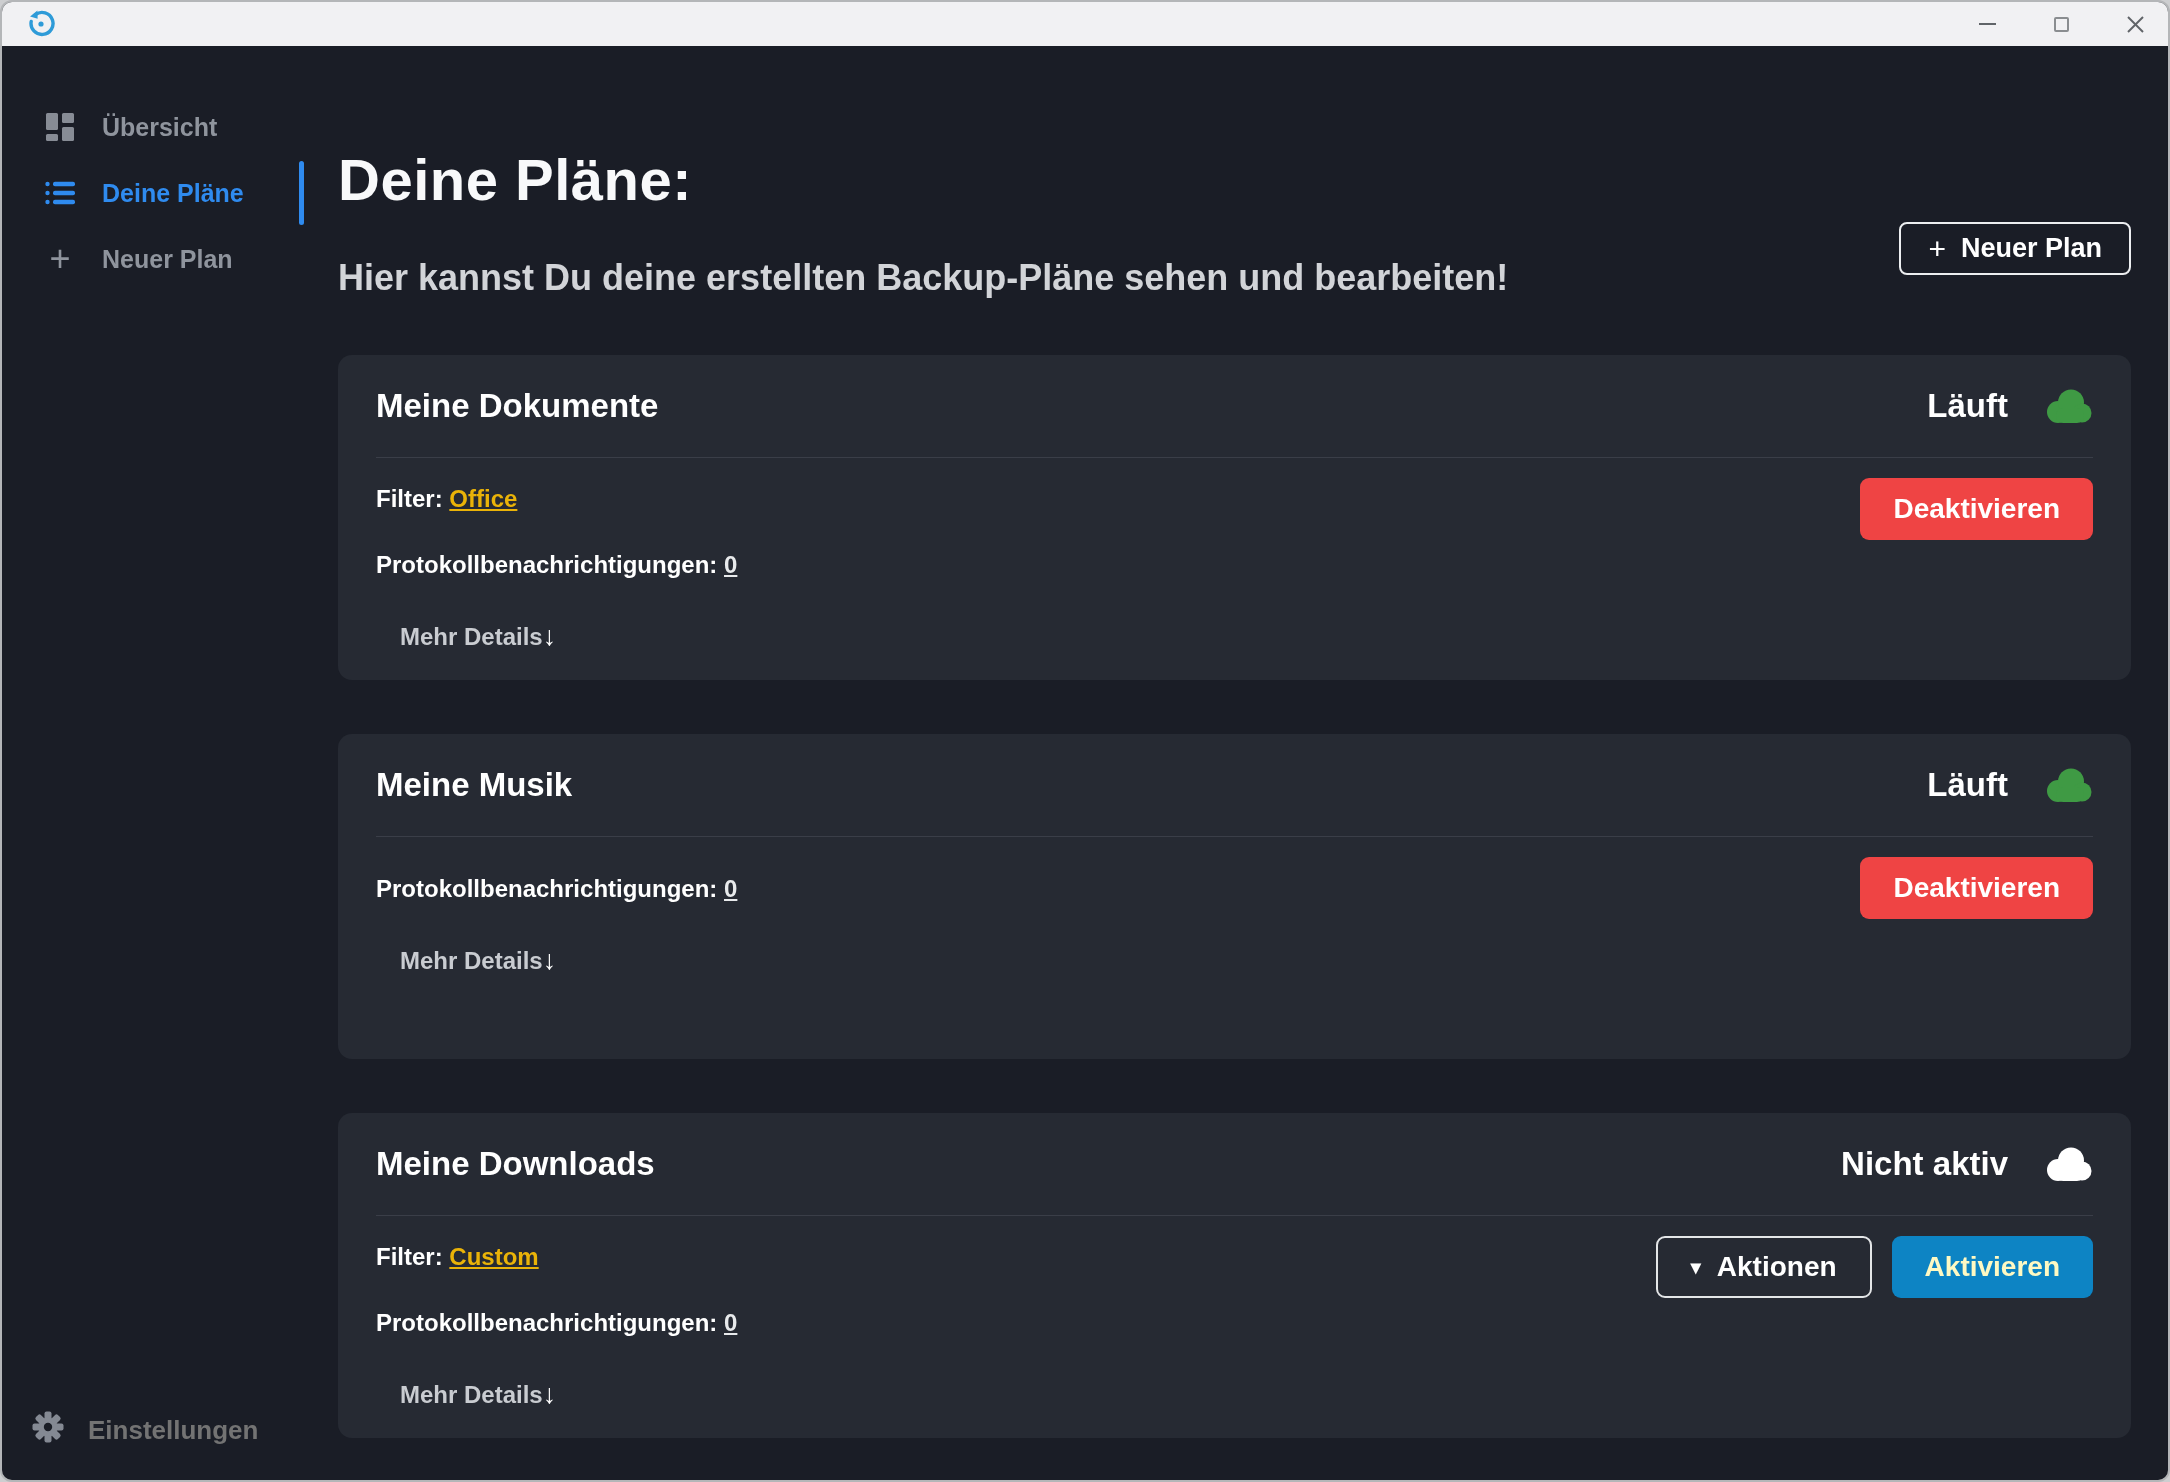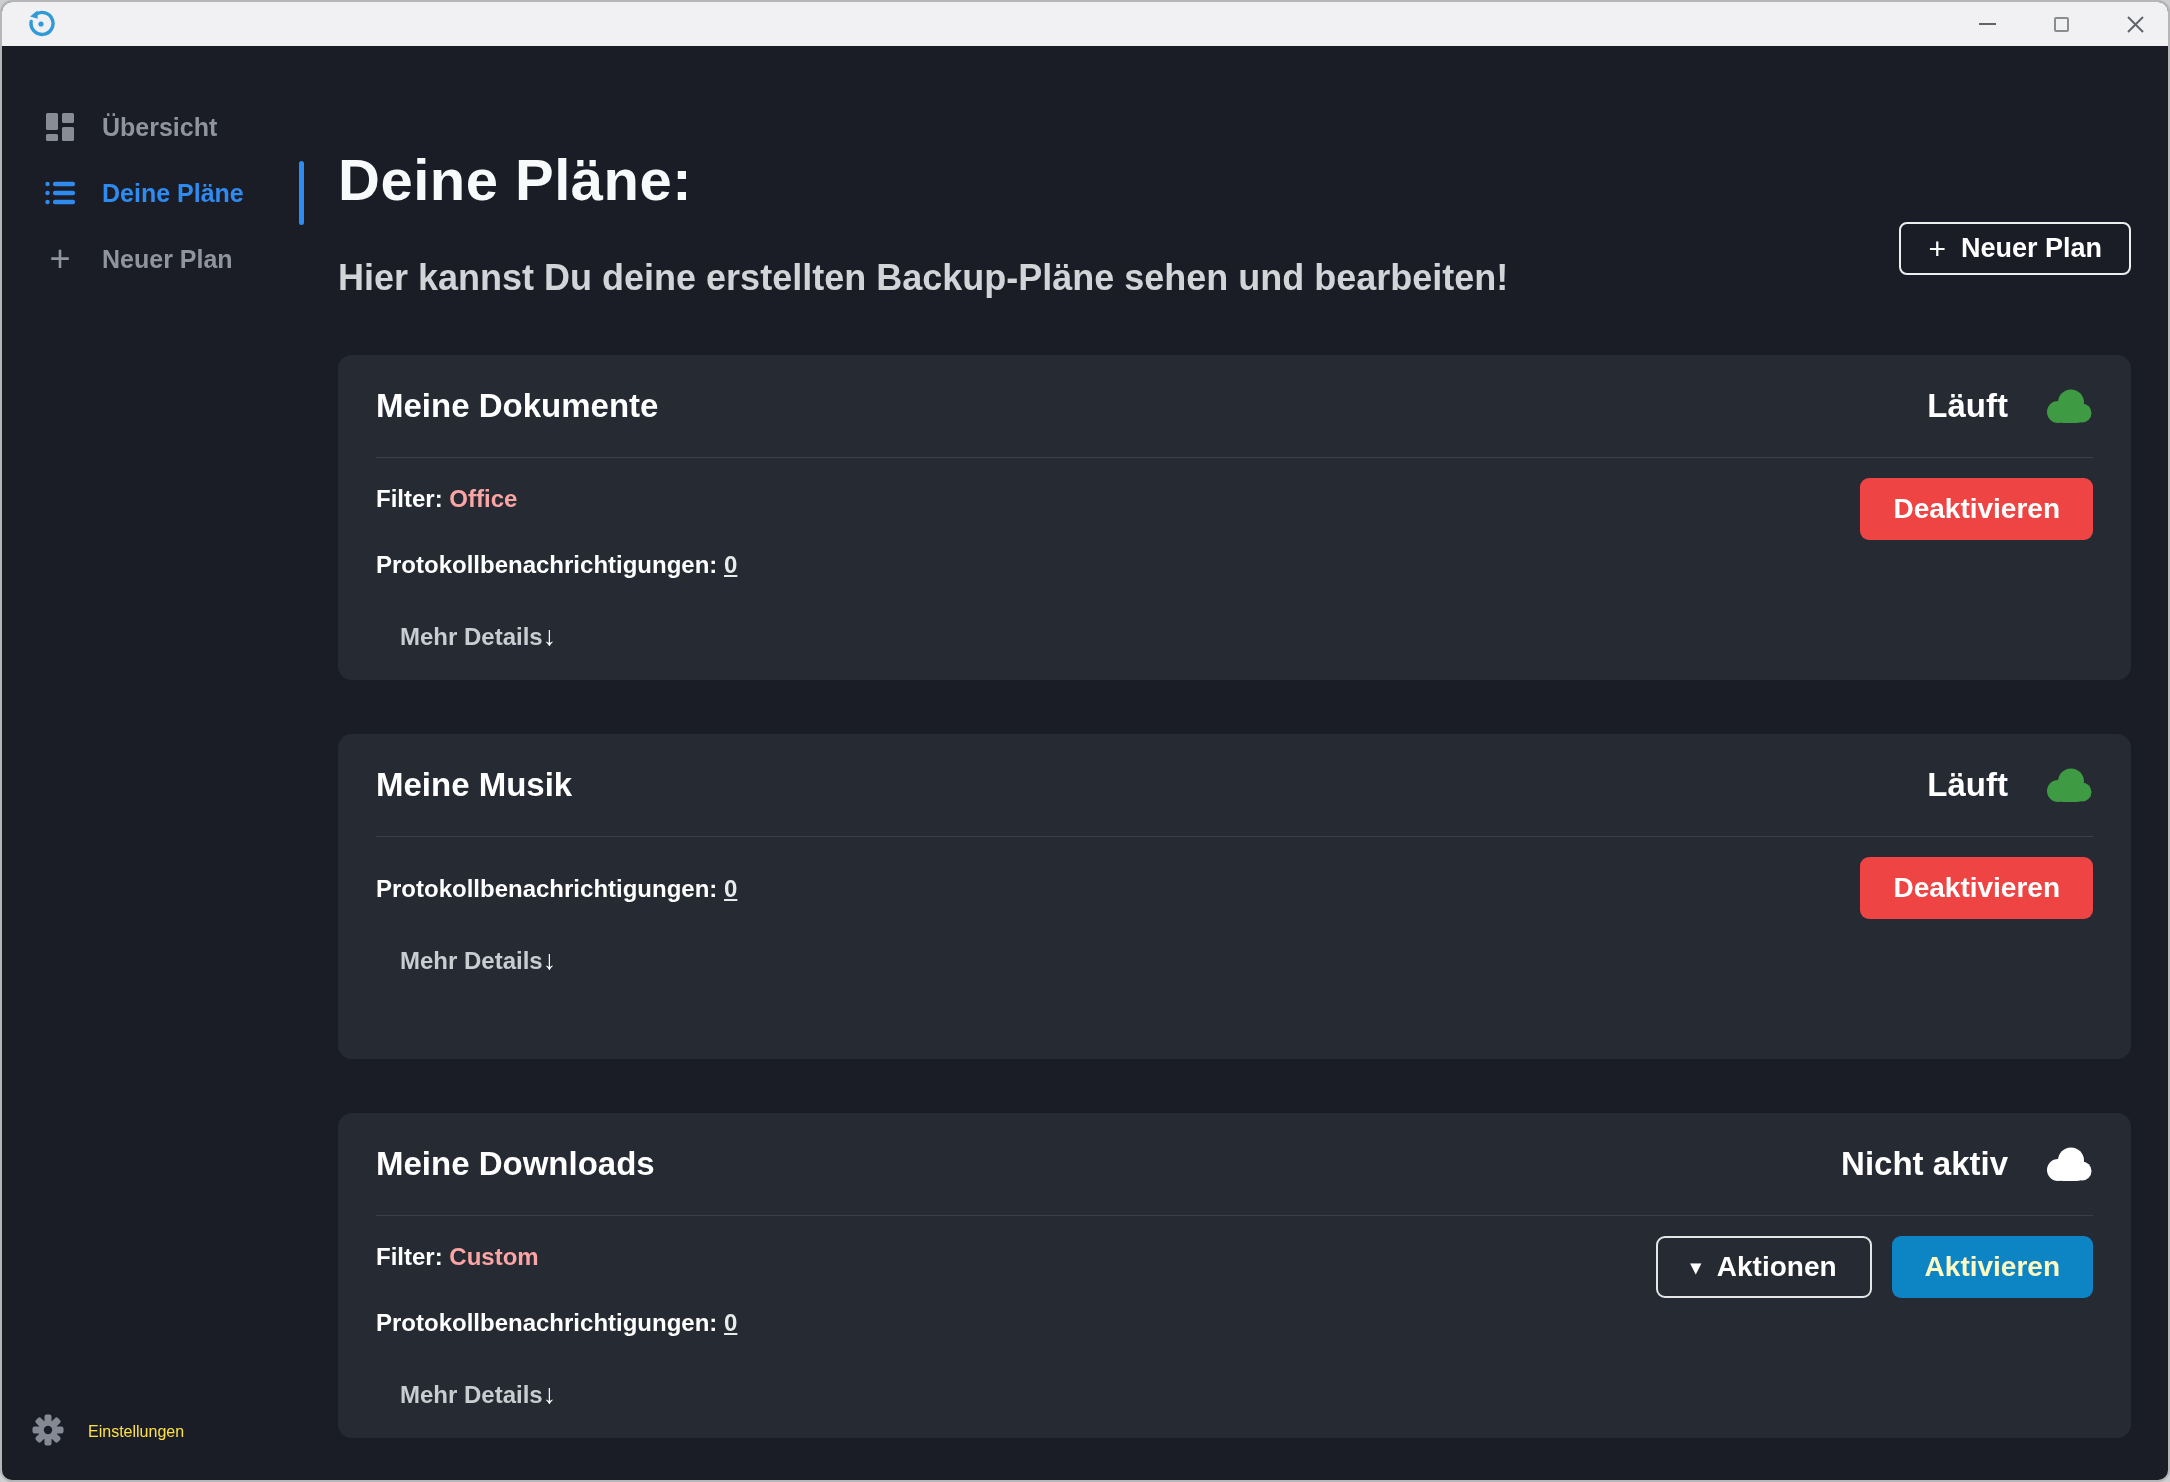--- a/index.html
+++ b/index.html
@@ -36,21 +36,21 @@
   .sidebar-item .icon { width:32px; display:flex; justify-content:center; align-items:center; }
   .sidebar-item.active { color:#2f8bef; }
   .sidebar-item.active::after {
     content:""; position:absolute; right:-2px; top:50%; transform:translateY(-50%);
     width:5px; height:64px; border-radius:4px; background:#2f8bef;
   }
   .plus-glyph { font-size:36px; font-weight:400; color:#8f949d; line-height:1; }
   .sidebar-footer {
     position:absolute; left:30px; bottom:34px;
     display:flex; align-items:center; gap:24px;
-    color:#fde047; font-size:16px; font-weight:400; cursor:pointer;
+    color:#737373; font-size:26px; font-weight:700; cursor:pointer;
   }
 
   
   .main { flex:1; position:relative; padding:0 37px 0 36px; }
   .page-title { margin:100px 0 0 0; font-size:58px; font-weight:700; color:#f8f9fa; letter-spacing:0.5px; }
   .page-subtitle { margin-top:44px; font-size:36px; font-weight:700; color:#d2d4d8; }
   .new-plan-btn {
     position:absolute; top:176px; right:37px; height:53px;
     display:flex; align-items:center; gap:15px; padding:0 27px;
     background:transparent; border:2px solid #eceef0; border-radius:8px;
@@ -70,21 +70,21 @@
   .card-status { display:flex; align-items:center; gap:33px; font-size:33px; font-weight:700; color:#ffffff; }
   .card-status svg { display:block; }
 
   .card-body { position:relative; padding:0 38px; }
   .row { font-size:24px; color:#ffffff; }
   .row-filter { padding-top:27px; }
   .row-notif  { padding-top:38px; }
   .row-details{ padding-top:42px; display:flex; align-items:center; 
                 font-weight:700; color:#c9ccd1; cursor:pointer; width:max-content;margin-left:24px; }
   .lbl { font-weight:700; color:#ffffff; }
-  .val { font-weight:700; color:#fca5a5; }
+  .val { font-weight:700; color:#eab308;text-decoration:underline; }
   .link-zero { font-weight:700; color:#e8eaec; text-decoration:underline; cursor:pointer; }
   .details-arrow { font-size:27px; color:#ffffff; font-weight:400; }
 
   .card-actions { position:absolute; top:20px; right:38px; display:flex; gap:20px; }
   .btn {
     height:62px; border:none; border-radius:9px; padding:0 33px;
     display:flex; align-items:center; justify-content:center; gap:16px;
     font-size:28px; font-weight:700; cursor:pointer;
     font-family:"Liberation Sans", sans-serif;
   }

